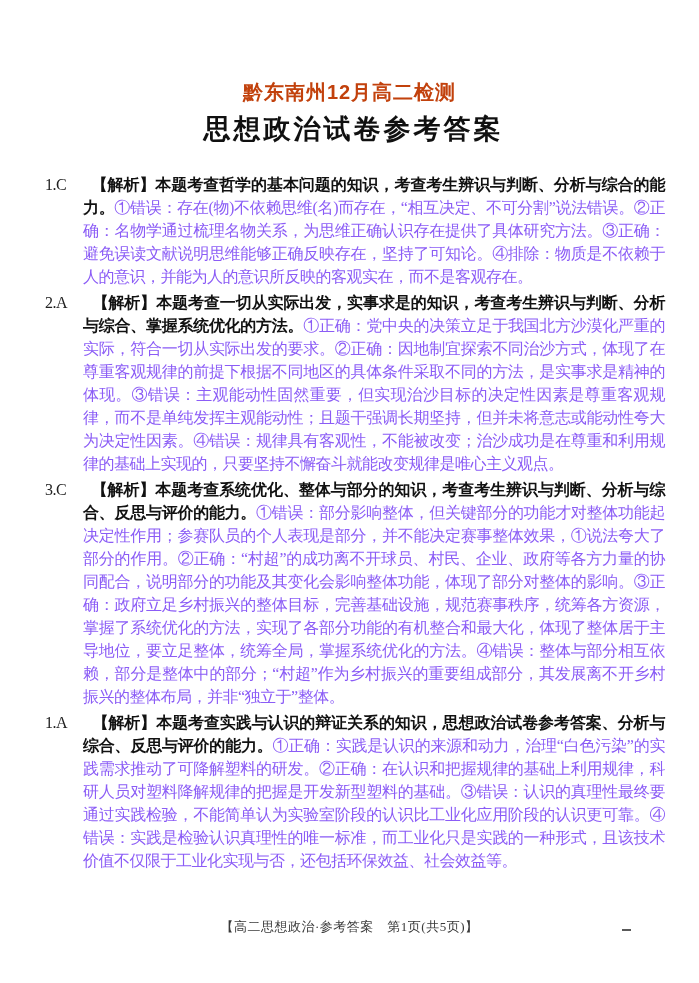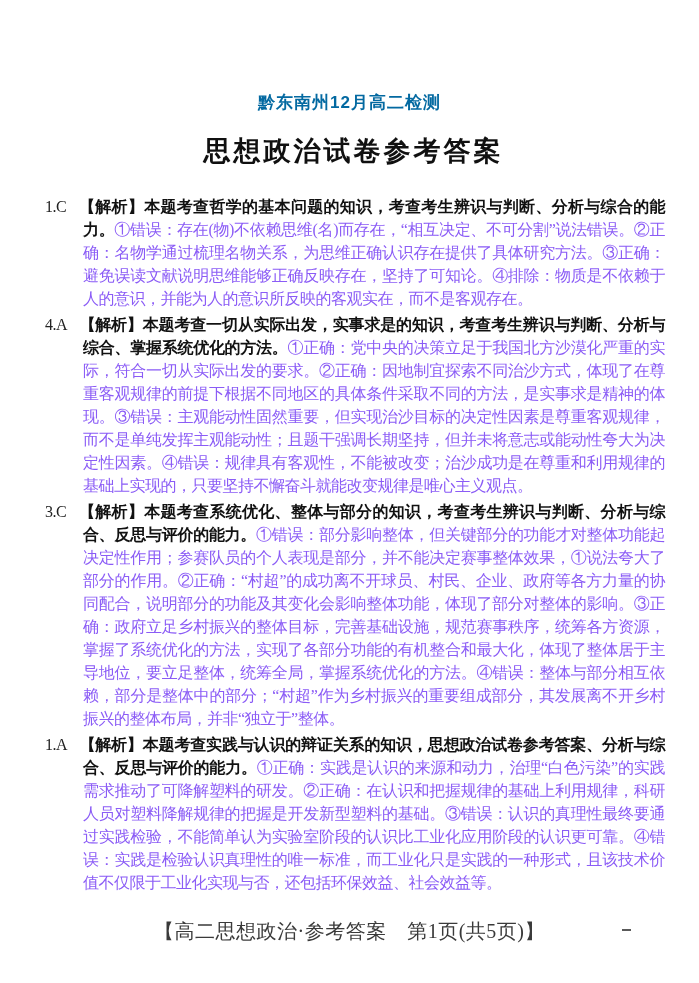--- a/index.html
+++ b/index.html
@@ -9,27 +9,27 @@
     background: #ffffff;
     position: relative;
     overflow: hidden;
     font-family: "Liberation Serif", serif;
     color: #2a2a2a;
   }
   .page { position: absolute; inset: 0; }
 
   .doc-header { text-align: center; padding-top: 72px; }
   .doc-title {
-    margin: 16px;
+    margin: 5px;
     font-family: "Liberation Sans", sans-serif;
     font-weight: 700;
-    font-size: 17px;
+    font-size: 20px;
     line-height: 30px;
     letter-spacing: 1px;
-    color: #0369a1;
+    color: #c2410c;
   }
   .doc-subtitle {
     margin: 5px 0 0 8px;
     font-family: "Liberation Sans", sans-serif;
     font-weight: 700;
     font-size: 27px;
     line-height: 34px;
     letter-spacing: 3px;
     color: #101010;
   }
@@ -41,36 +41,36 @@
     letter-spacing: -0.5px;
     text-align: justify;
     padding-left: 38px;
     text-indent: -38px;
     margin-top: 3px;
     color: #2e2e2e;
   }
   .item .num {
     font-family: "Liberation Serif", serif;
     color: #222;
-    margin-right: 12px;
+    margin-right: 25px;
   }
   .item .lead {
     font-family: "Liberation Sans", sans-serif;
     font-weight: 700;
     color: #111;
   }
   .item .body-text { color: #8b5cf6; }
 
   .page-footer {
     position: absolute;
     left: 0;
     right: 0;
     top: 918px;
     text-align: center;
-    font-size: 20px;
+    font-size: 13px;
     letter-spacing: 0.5px;
     color: #3a3a3a;
   }
   .scan-dash {
     position: absolute;
     left: 622px;
     top: 929px;
     width: 9px;
     height: 0;
     border-top: 2px solid #5a5a5a;
@@ -83,21 +83,21 @@
 
   <header class="doc-header">
     <h1 class="doc-title">黔东南州12月高二检测</h1>
     <h2 class="doc-subtitle">思想政治试卷参考答案</h2>
   </header>
 
   <main class="answers">
 
     <div class="item"><span class="num">1.C</span><b class="lead">【解析】本题考查哲学的基本问题的知识，考查考生辨识与判断、分析与综合的能力。</b><span class="body-text">①错误：存在(物)不依赖思维(名)而存在，“相互决定、不可分割”说法错误。②正确：名物学通过梳理名物关系，为思维正确认识存在提供了具体研究方法。③正确：避免误读文献说明思维能够正确反映存在，坚持了可知论。④排除：物质是不依赖于人的意识，并能为人的意识所反映的客观实在，而不是客观存在。</span></div>
 
-    <div class="item"><span class="num">4.A</span><b class="lead">【解析】本题考查一切从实际出发，实事求是的知识，考查考生辨识与判断、分析与综合、掌握系统优化的方法。</b><span class="body-text">①正确：党中央的决策立足于我国北方沙漠化严重的实际，符合一切从实际出发的要求。②正确：因地制宜探索不同治沙方式，体现了在尊重客观规律的前提下根据不同地区的具体条件采取不同的方法，是实事求是精神的体现。③错误：主观能动性固然重要，但实现治沙目标的决定性因素是尊重客观规律，而不是单纯发挥主观能动性；且题干强调长期坚持，但并未将意志或能动性夸大为决定性因素。④错误：规律具有客观性，不能被改变；治沙成功是在尊重和利用规律的基础上实现的，只要坚持不懈奋斗就能改变规律是唯心主义观点。</span></div>
+    <div class="item"><span class="num">2.A</span><b class="lead">【解析】本题考查一切从实际出发，实事求是的知识，考查考生辨识与判断、分析与综合、掌握系统优化的方法。</b><span class="body-text">①正确：党中央的决策立足于我国北方沙漠化严重的实际，符合一切从实际出发的要求。②正确：因地制宜探索不同治沙方式，体现了在尊重客观规律的前提下根据不同地区的具体条件采取不同的方法，是实事求是精神的体现。③错误：主观能动性固然重要，但实现治沙目标的决定性因素是尊重客观规律，而不是单纯发挥主观能动性；且题干强调长期坚持，但并未将意志或能动性夸大为决定性因素。④错误：规律具有客观性，不能被改变；治沙成功是在尊重和利用规律的基础上实现的，只要坚持不懈奋斗就能改变规律是唯心主义观点。</span></div>
 
     <div class="item"><span class="num">3.C</span><b class="lead">【解析】本题考查系统优化、整体与部分的知识，考查考生辨识与判断、分析与综合、反思与评价的能力。</b><span class="body-text">①错误：部分影响整体，但关键部分的功能才对整体功能起决定性作用；参赛队员的个人表现是部分，并不能决定赛事整体效果，①说法夸大了部分的作用。②正确：“村超”的成功离不开球员、村民、企业、政府等各方力量的协同配合，说明部分的功能及其变化会影响整体功能，体现了部分对整体的影响。③正确：政府立足乡村振兴的整体目标，完善基础设施，规范赛事秩序，统筹各方资源，掌握了系统优化的方法，实现了各部分功能的有机整合和最大化，体现了整体居于主导地位，要立足整体，统筹全局，掌握系统优化的方法。④错误：整体与部分相互依赖，部分是整体中的部分；“村超”作为乡村振兴的重要组成部分，其发展离不开乡村振兴的整体布局，并非“独立于”整体。</span></div>
 
     <div class="item"><span class="num">1.A</span><b class="lead">【解析】本题考查实践与认识的辩证关系的知识，思想政治试卷参考答案、分析与综合、反思与评价的能力。</b><span class="body-text">①正确：实践是认识的来源和动力，治理“白色污染”的实践需求推动了可降解塑料的研发。②正确：在认识和把握规律的基础上利用规律，科研人员对塑料降解规律的把握是开发新型塑料的基础。③错误：认识的真理性最终要通过实践检验，不能简单认为实验室阶段的认识比工业化应用阶段的认识更可靠。④错误：实践是检验认识真理性的唯一标准，而工业化只是实践的一种形式，且该技术价值不仅限于工业化实现与否，还包括环保效益、社会效益等。</span></div>
 
 
   </main>
 
   <div class="page-footer">【高二思想政治·参考答案　第1页(共5页)】</div>
 

